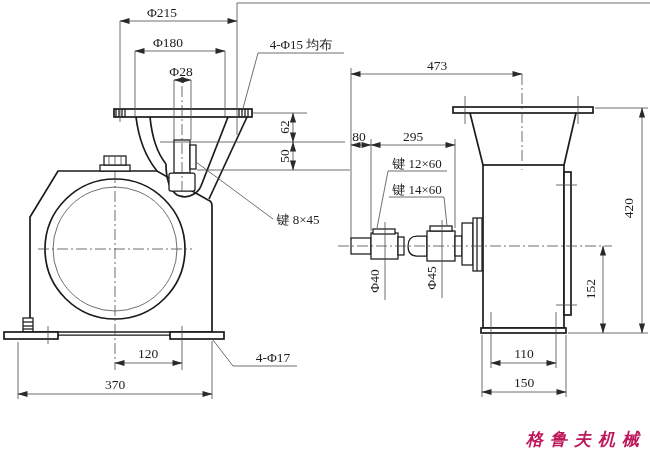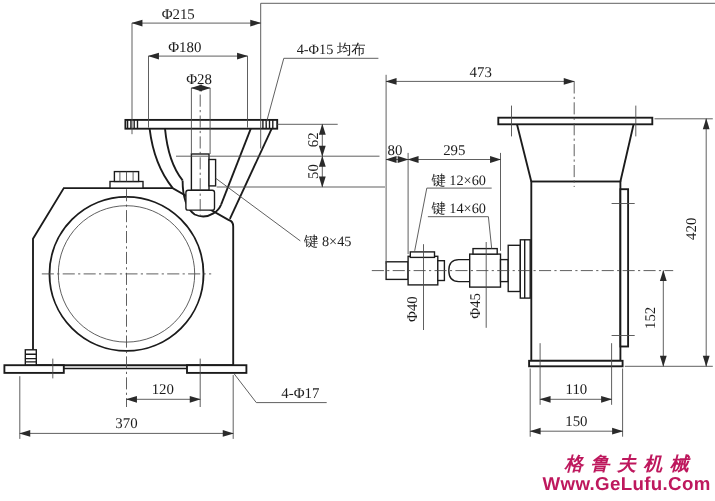--- a/index.html
+++ b/index.html
@@ -204,15 +204,14 @@
     <text x="436" y="278" text-anchor="middle" transform="rotate(-90 436 278)">Φ45</text>
     <text x="633" y="208" text-anchor="middle" transform="rotate(-90 633 208)">420</text>
     <text x="595" y="289" text-anchor="middle" transform="rotate(-90 595 289)">152</text>
     <text x="524" y="358" text-anchor="middle">110</text>
     <text x="524" y="387" text-anchor="middle">150</text>
   </g>
 </svg>
 
 <div class="watermark">
   <div class="wm-cn">格鲁夫机械</div>
-  <div class="wm-url">Www.GeLufu.Com</div>
 </div>
 </div>
 
 </body></html>

